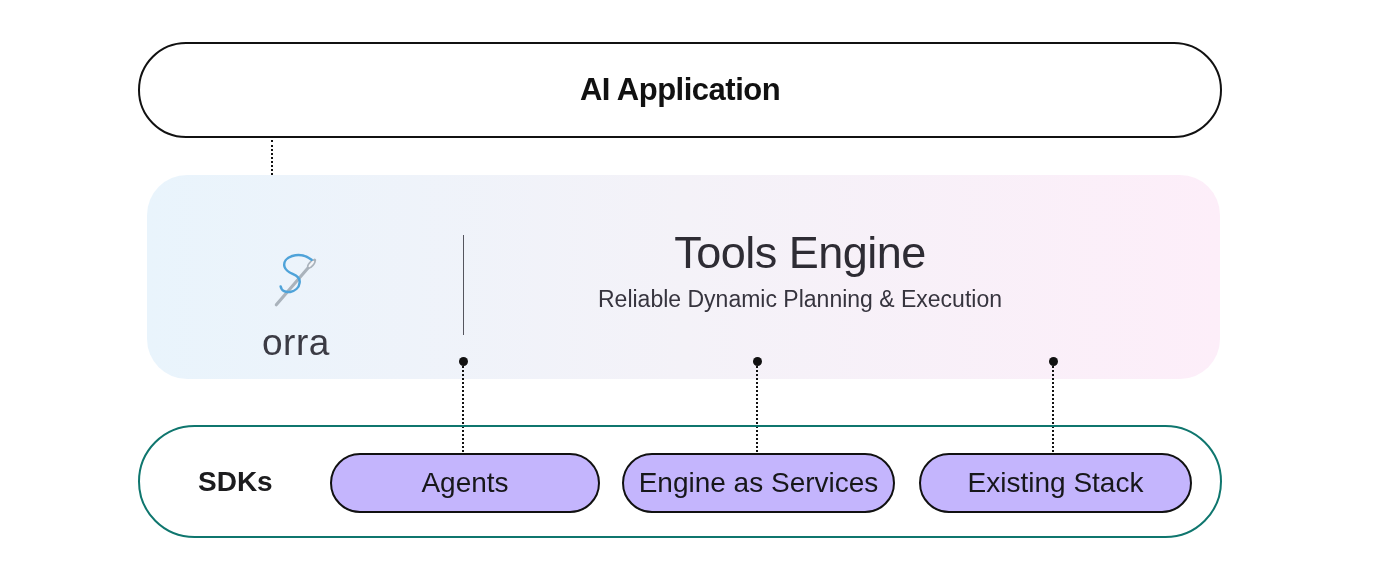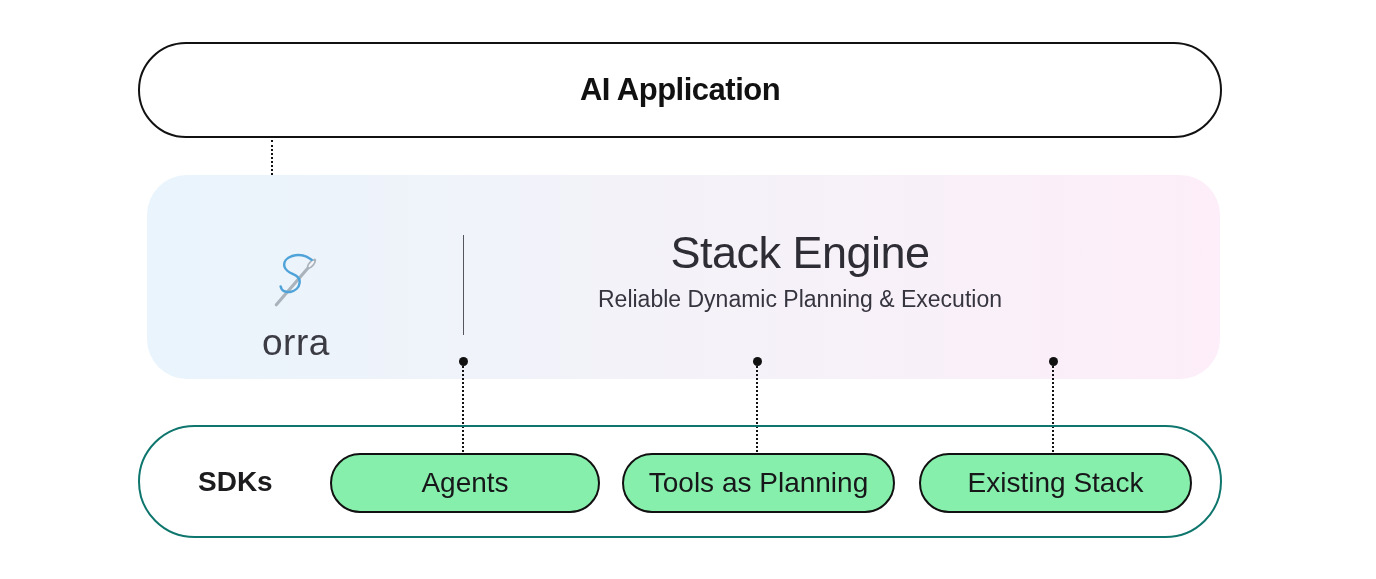--- a/index.html
+++ b/index.html
@@ -69,21 +69,21 @@
   .sdk-label {
     position: absolute; left: 58px; top: 0; height: 100%;
     display: flex; align-items: center;
     font-size: 28px; font-weight: 700; color: #1c1c1e;
   }
   .sdk-pill {
     position: absolute; top: 26px; height: 60px;
     border: 2px solid #111; border-radius: 31px;
     box-sizing: border-box;
     display: flex; align-items: center; justify-content: center;
-    background: #86efac;
+    background: #c4b5fd;
   }
   .sdk-pill .label { font-size: 28px; font-weight: 400; color: #17171a; }
   .pill-agents   { left: 190px; width: 270px; }
   .pill-tools    { left: 482px; width: 273px; }
   .pill-existing { left: 779px; width: 273px; }
 
   
   .connector { position: absolute; }
   .connector .line {
     position: absolute; width: 0;
@@ -128,21 +128,21 @@
 
           <path class="thread-stroke" d="M39 6.5 C27 -2.5 10 3.5 13 13.5 C15.4 21.5 28.5 19.5 27.5 28.5 C26.5 38.8 10.5 41 9.2 32.2" stroke-width="2.4" fill="none" stroke-linecap="round"></path>
         </svg>
       </span>
       <span class="orra-brand">orra</span>
     </div>
 
     <div class="logo-divider"></div>
 
     <div class="engine-titles">
-      <div class="engine-title">Stack Engine</div>
+      <div class="engine-title">Tools Engine</div>
       <div class="engine-subtitle">Reliable Dynamic Planning &amp; Execution</div>
     </div>
   </div>
 
   <div class="connector c-agents">
     <div class="dot"></div>
     <div class="line"></div>
   </div>
   <div class="connector c-tools">
     <div class="dot"></div>
@@ -153,20 +153,20 @@
     <div class="line"></div>
   </div>
 
   <div class="sdk-box">
     <div class="sdk-label">SDKs</div>
 
     <div class="sdk-pill pill-agents">
       <span class="label">Agents</span>
     </div>
     <div class="sdk-pill pill-tools">
-      <span class="label">Tools as Planning</span>
+      <span class="label">Engine as Services</span>
     </div>
     <div class="sdk-pill pill-existing">
       <span class="label">Existing Stack</span>
     </div>
   </div>
 
 </div>
 
 </body></html>

